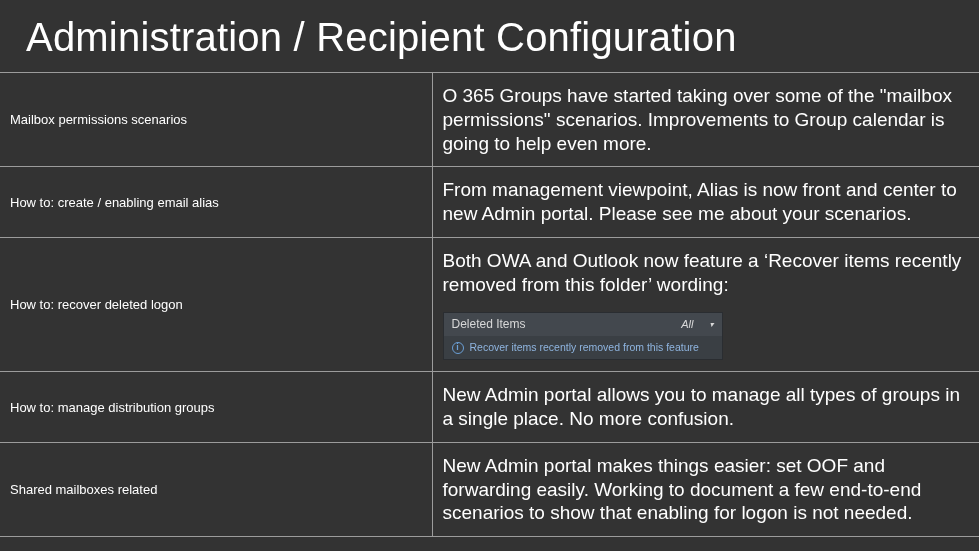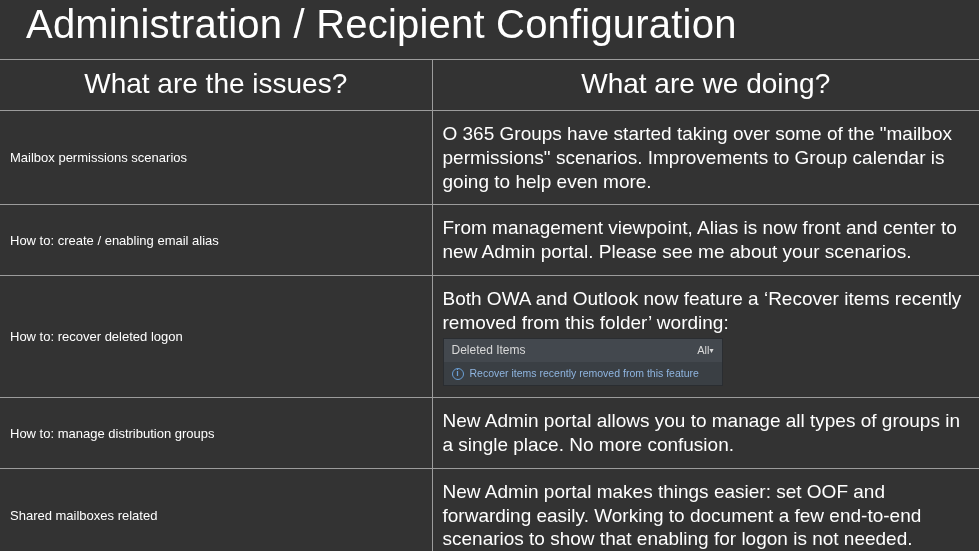--- a/index.html
+++ b/index.html
@@ -7,21 +7,21 @@
     width: 979px;
     height: 551px;
     background: #333333;
     font-family: "Segoe UI", "Segoe UI Light", Arial, sans-serif;
     color: #ffffff;
     overflow: hidden;
   }
   .slide-title {
     font-size: 40px;
     font-weight: 300;
-    padding: 2px 26px 12px 26px;
+    padding: 15px 26px 12px 26px;
     letter-spacing: 0.2px;
   }
   table {
     width: 100%;
     border-collapse: collapse;
     table-layout: fixed;
   }
   col.left  { width: 432px; }
   col.right { width: 547px; }
   th {
@@ -43,41 +43,42 @@
     font-weight: 400;
   }
   td.doing {
     font-size: 19px;
     font-weight: 400;
     line-height: 1.25;
   }
   .italic { }
 
   .deleted-items-snippet {
-    margin-top: 4px;
+    margin-top: 16px;
     width: 280px;
     background: #3a3f44;
     border: 1px solid #2a2d31;
     font-size: 11px;
   }
   .deleted-items-header {
     display: flex;
     justify-content: space-between;
     align-items: center;
     padding: 4px 8px;
     color: #d8d8d8;
     font-size: 12px;
     background: #43484e;
   }
   .deleted-items-header .all {
     display: flex;
     align-items: center;
-    gap: 0;
+    gap: 16px;
     font-size: 11px;
     color: #d8d8d8;
+    font-style: italic;
   }
   .deleted-items-header .caret {
     font-size: 8px;
   }
   .deleted-items-body {
     display: flex;
     align-items: center;
     gap: 6px;
     padding: 5px 8px;
     color: #8fb5e0;
@@ -105,24 +106,20 @@
 <body>
 
 <div class="slide-title">Administration / Recipient Configuration</div>
 
 <table>
   <colgroup>
     <col class="left">
       <col class="right">
   </colgroup>
   <tbody>
-      <tr>
-    <th>What are the issues?</th>
-    <th>What are we doing?</th>
-  </tr>
 
   <tr>
     <td class="issue">Mailbox permissions scenarios</td>
     <td class="doing">O 365 Groups have started taking over some of the "mailbox permissions" scenarios. Improvements to Group calendar is going to help even more.</td>
   </tr>
 
   <tr>
     <td class="issue">How to: create / enabling email alias</td>
     <td class="doing">
       <span>From management viewpoint, Alias is now front and center to new Admin portal. </span><span class="italic">Please see me about your scenarios.</span>

